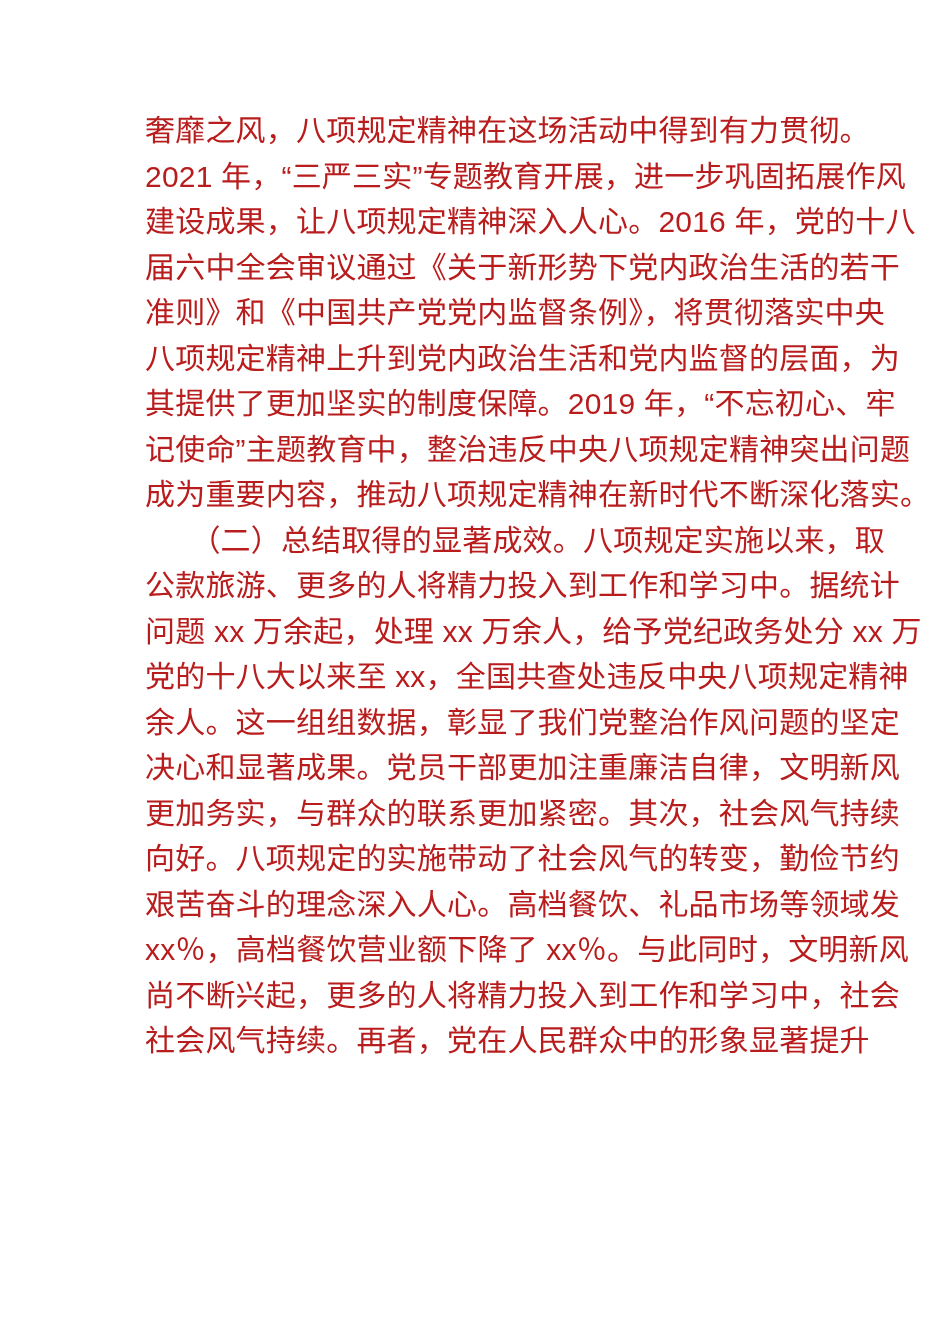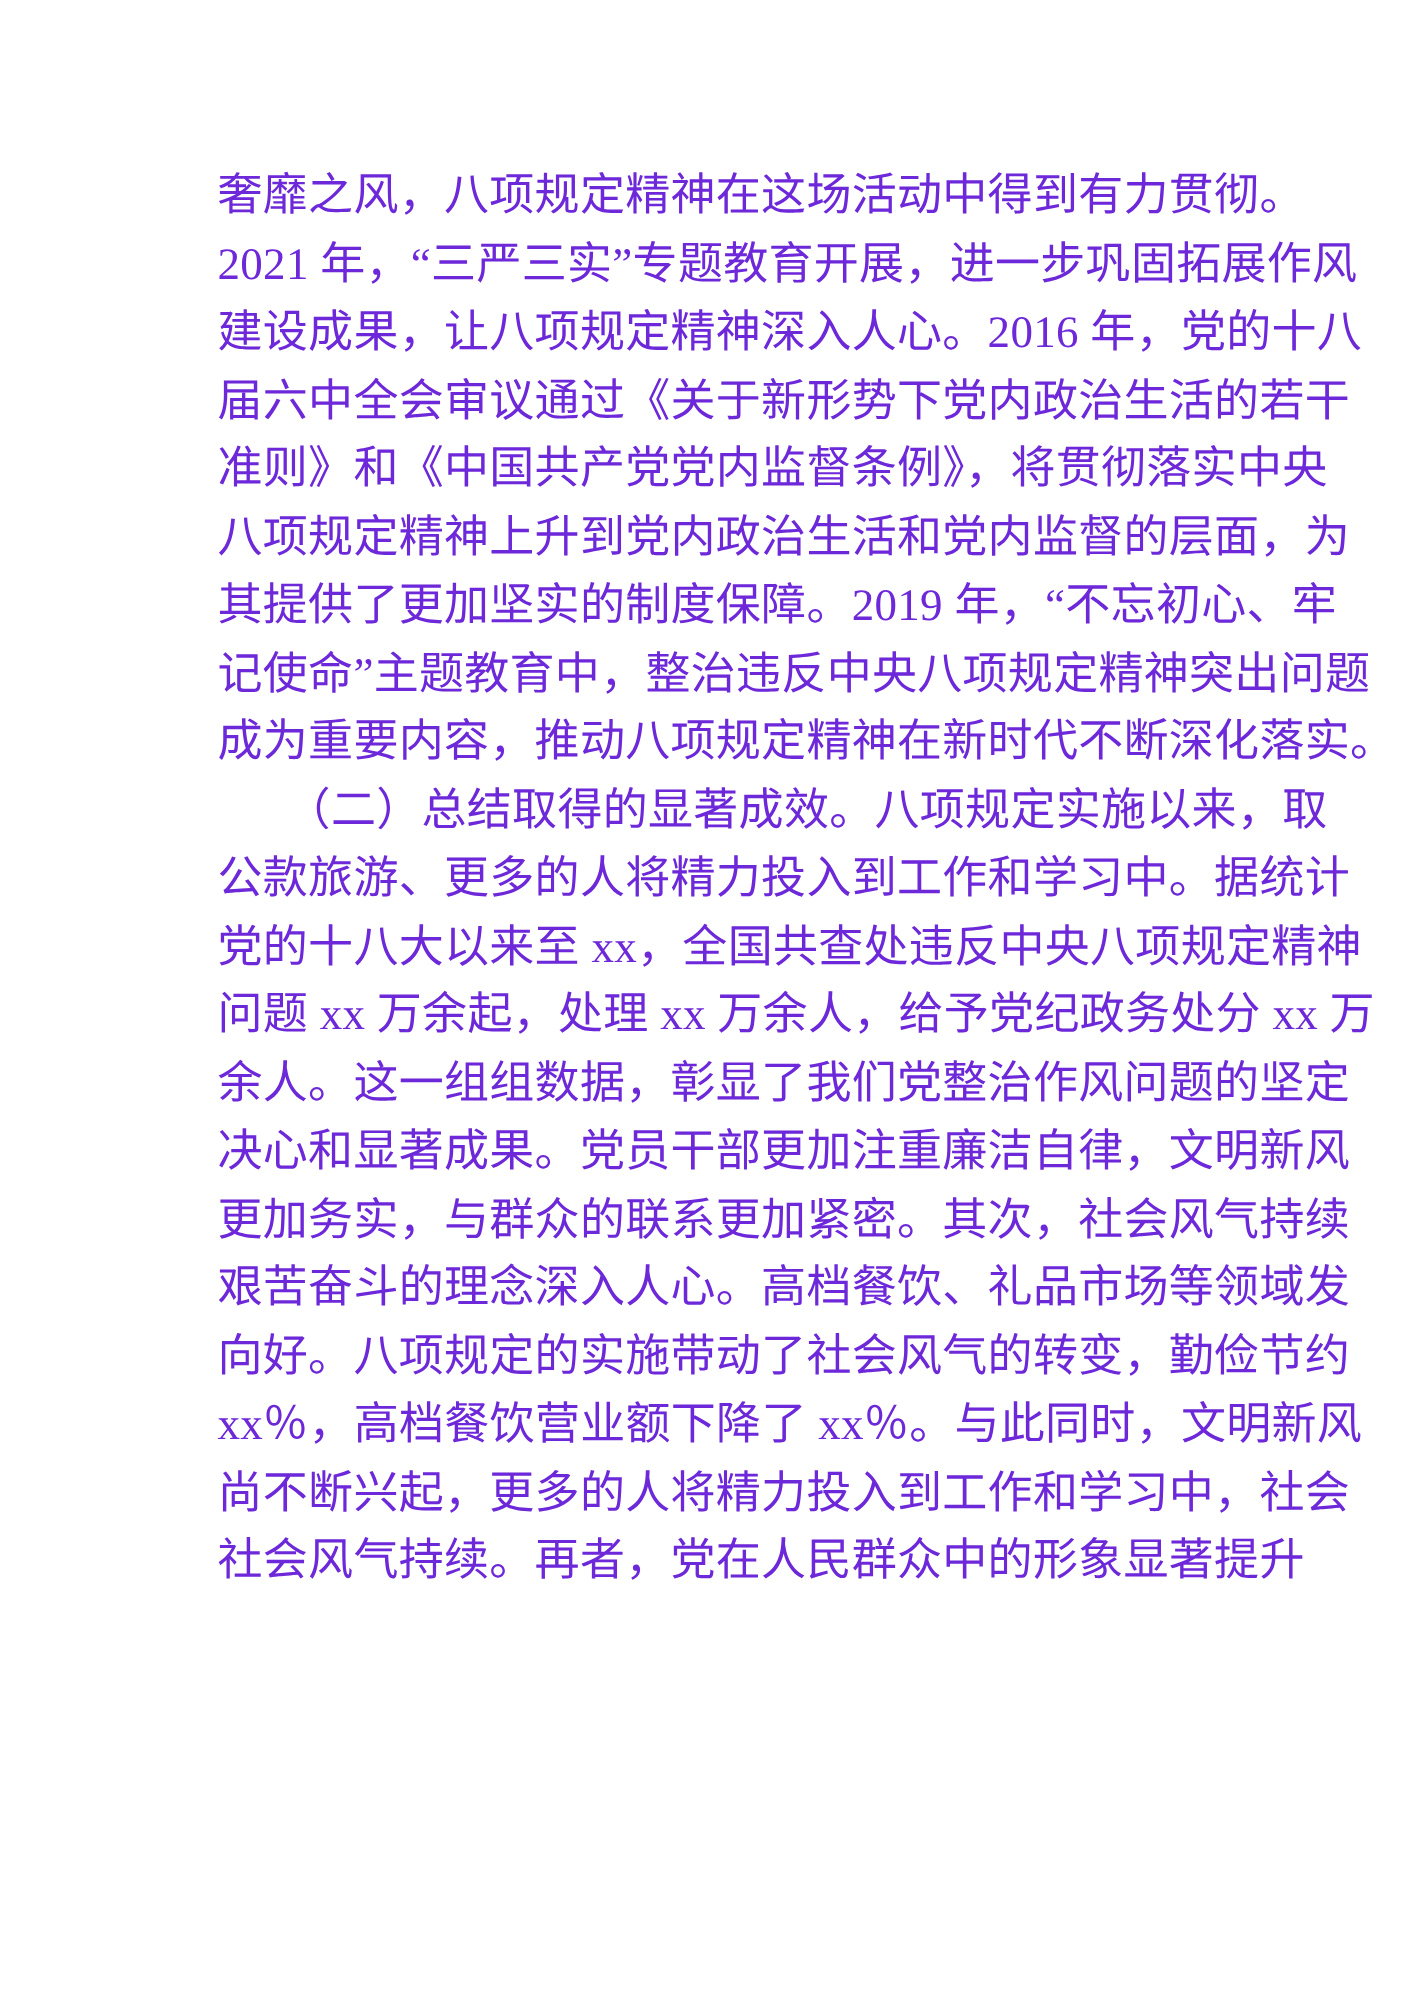--- a/index.html
+++ b/index.html
@@ -20,24 +20,24 @@
     box-sizing: border-box;
   }
   .text-column {
     position: absolute;
     left: 145px;
     top: 108px;
     width: 662px;
   }
   
   .doc-line {
-    font-family: Liberation Serif, serif;
+    font-family: Liberation Sans, sans-serif;
     font-size: 30px;
     line-height: 45.5px;
-    color: #6d28d9;
+    color: #b91c1c;
     letter-spacing: 0.2px;
     white-space: pre;
     font-weight: 400;
     text-rendering: optimizeLegibility;
   }
 </style>
 </head>
 <body>
 
 <div class="page">
@@ -46,24 +46,24 @@
       <div class="doc-line">2021 年，“三严三实”专题教育开展，进一步巩固拓展作风</div>
       <div class="doc-line">建设成果，让八项规定精神深入人心。2016 年，党的十八</div>
       <div class="doc-line">届六中全会审议通过《关于新形势下党内政治生活的若干</div>
       <div class="doc-line">准则》和《中国共产党党内监督条例》，将贯彻落实中央</div>
       <div class="doc-line">八项规定精神上升到党内政治生活和党内监督的层面，为</div>
       <div class="doc-line">其提供了更加坚实的制度保障。2019 年，“不忘初心、牢</div>
       <div class="doc-line">记使命”主题教育中，整治违反中央八项规定精神突出问题</div>
       <div class="doc-line">成为重要内容，推动八项规定精神在新时代不断深化落实。</div>
       <div class="doc-line">　　（二）总结取得的显著成效。八项规定实施以来，取</div>
       <div class="doc-line">公款旅游、更多的人将精力投入到工作和学习中。据统计</div>
+      <div class="doc-line">问题 xx 万余起，处理 xx 万余人，给予党纪政务处分 xx 万</div>
       <div class="doc-line">党的十八大以来至 xx，全国共查处违反中央八项规定精神</div>
-      <div class="doc-line">问题 xx 万余起，处理 xx 万余人，给予党纪政务处分 xx 万</div>
       <div class="doc-line">余人。这一组组数据，彰显了我们党整治作风问题的坚定</div>
       <div class="doc-line">决心和显著成果。党员干部更加注重廉洁自律，文明新风</div>
       <div class="doc-line">更加务实，与群众的联系更加紧密。其次，社会风气持续</div>
+      <div class="doc-line">向好。八项规定的实施带动了社会风气的转变，勤俭节约</div>
       <div class="doc-line">艰苦奋斗的理念深入人心。高档餐饮、礼品市场等领域发</div>
-      <div class="doc-line">向好。八项规定的实施带动了社会风气的转变，勤俭节约</div>
       <div class="doc-line">xx％，高档餐饮营业额下降了 xx％。与此同时，文明新风</div>
       <div class="doc-line">尚不断兴起，更多的人将精力投入到工作和学习中，社会</div>
       <div class="doc-line">社会风气持续。再者，党在人民群众中的形象显著提升</div>
     </div>
 </div>
 
 </body></html>

